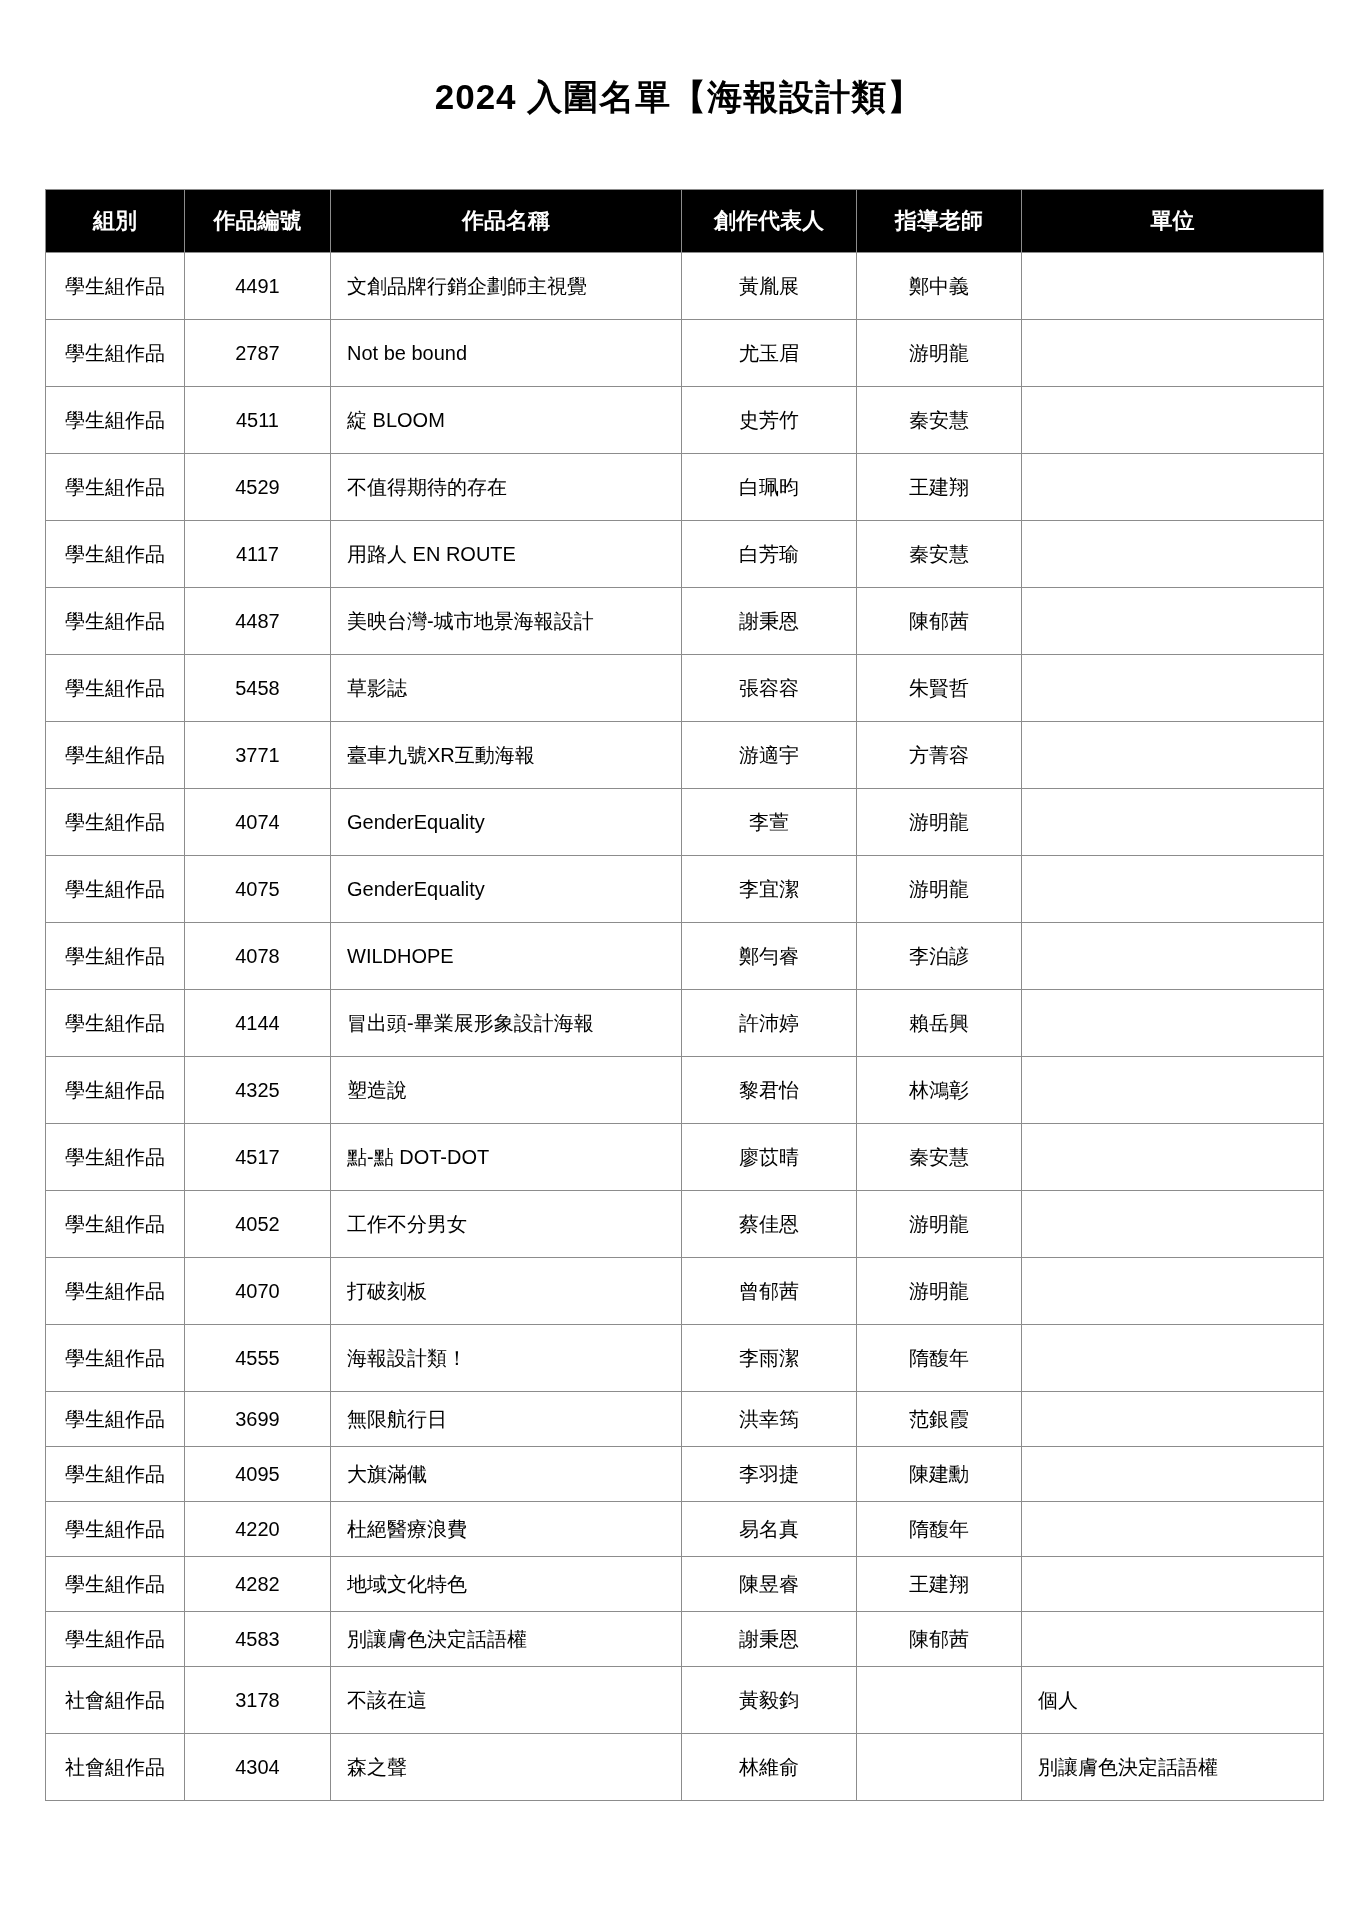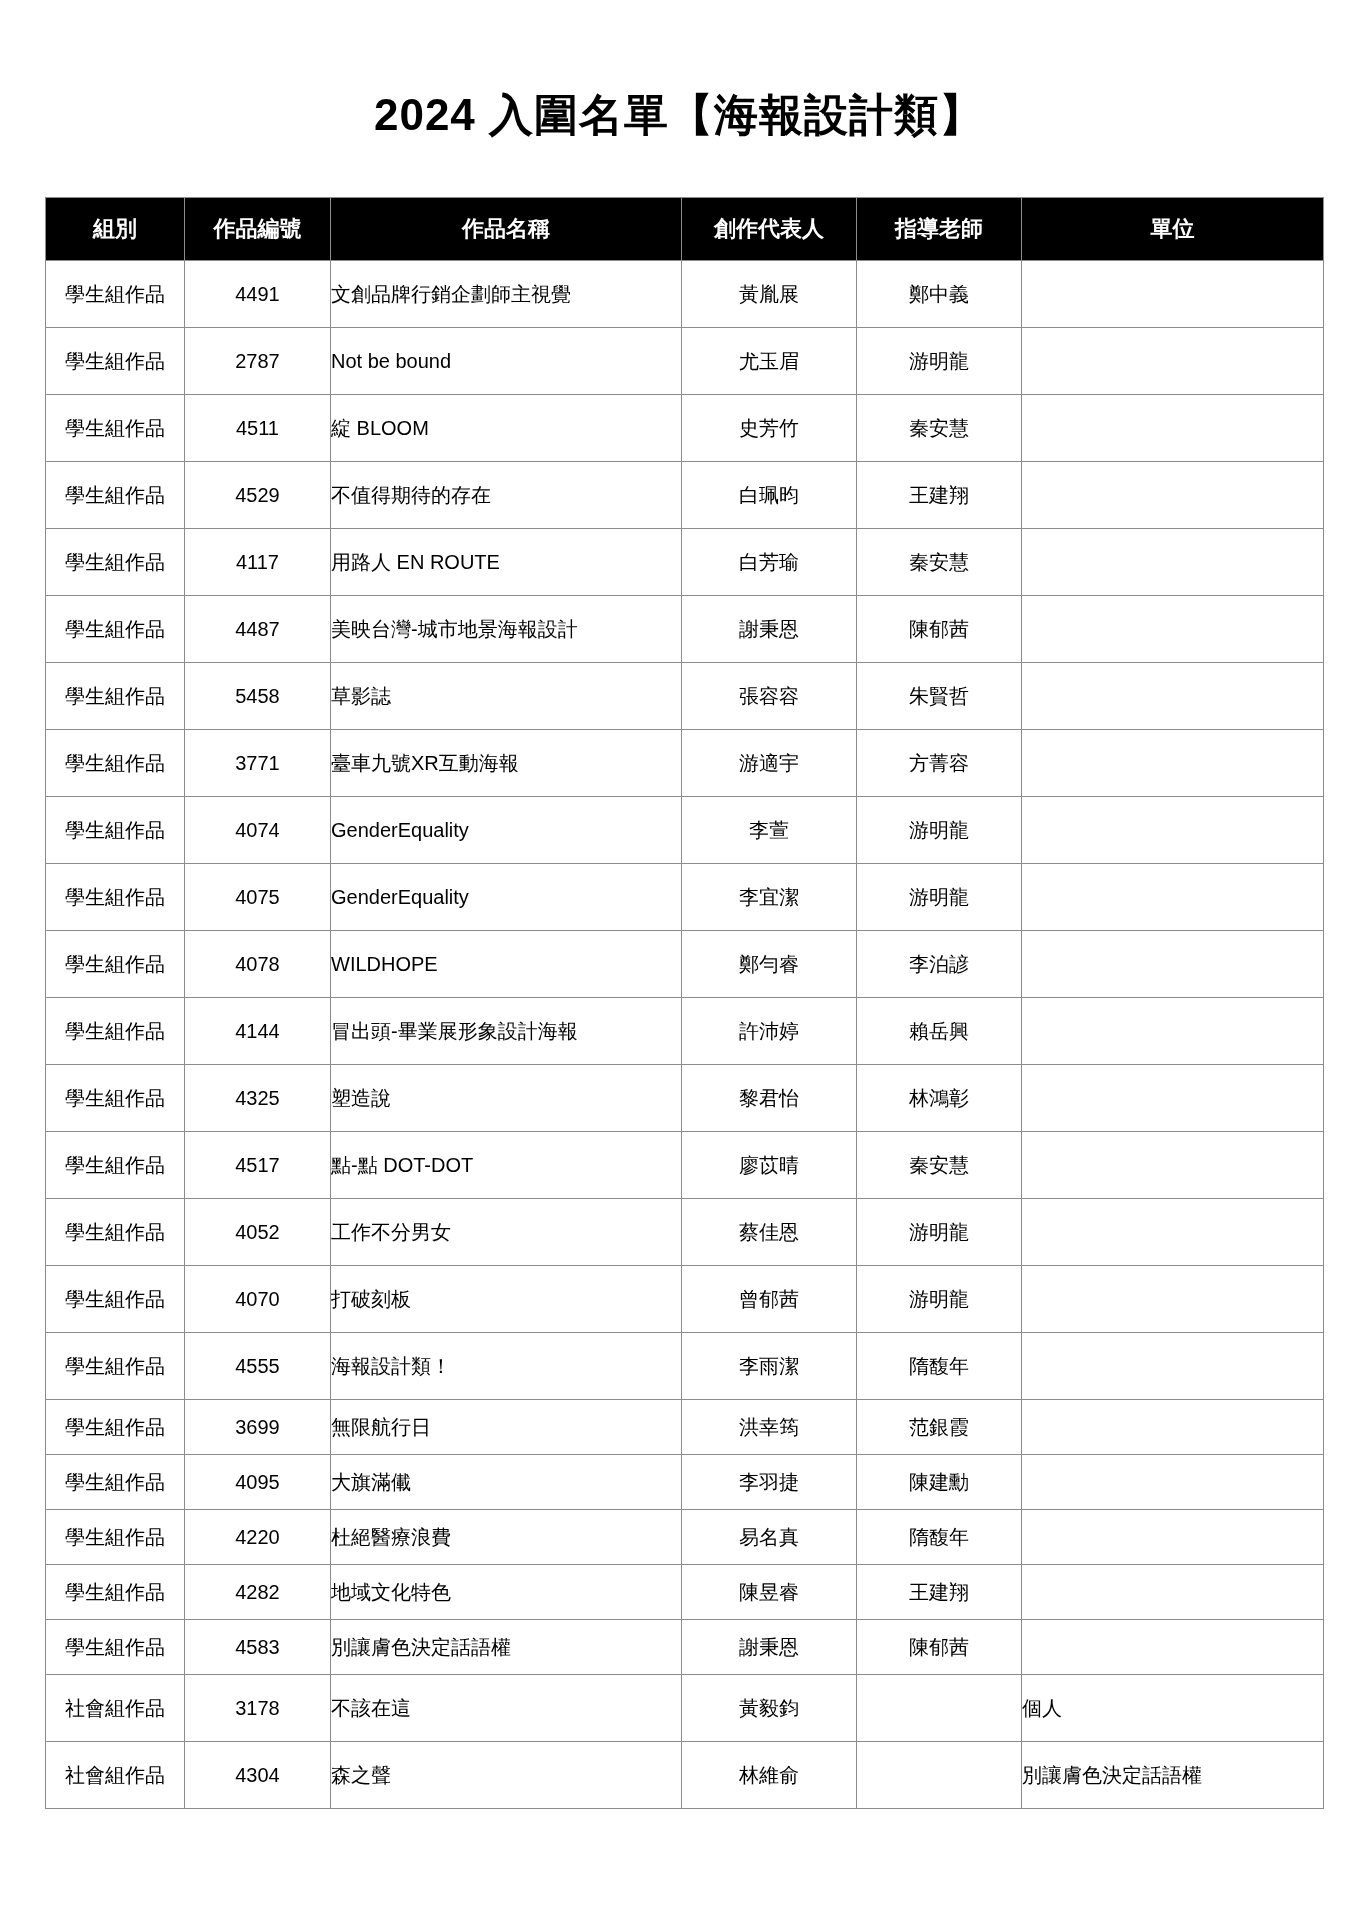--- a/index.html
+++ b/index.html
@@ -9,32 +9,32 @@
     font-family: "Liberation Sans", "DejaVu Sans", sans-serif;
   }
   .page {
     position: relative;
     width: 1358px;
     height: 1920px;
     background: #ffffff;
     overflow: hidden;
   }
   .title {
-    margin: 16px;
+    margin: 4px;
     padding-top: 70px;
     text-align: center;
-    font-size: 44px;
+    font-size: 35px;
     font-weight: bold;
     color: #000000;
     letter-spacing: 1px;
   }
   table.finalists {
     position: absolute;
     left: 45px;
-    top: 197px;
+    top: 189px;
     width: 1278px;
     border-collapse: collapse;
     table-layout: fixed;
   }
   table.finalists th {
     background: #000000;
     color: #ffffff;
     font-size: 22px;
     font-weight: bold;
     height: 62px;
@@ -53,21 +53,21 @@
     padding: 0 8px;
     overflow: hidden;
     white-space: nowrap;
     background: #ffffff;
   }
   table.finalists tr.compact td {
     height: 54px;
   }
   table.finalists td.left {
     text-align: left;
-    padding-left: 0;
+    padding-left: 16px;
   }
 </style>
 </head>
 <body>
 
 <div class="page">
 
   <h1 class="title">2024 入圍名單【海報設計類】</h1>
 
   <table class="finalists">

